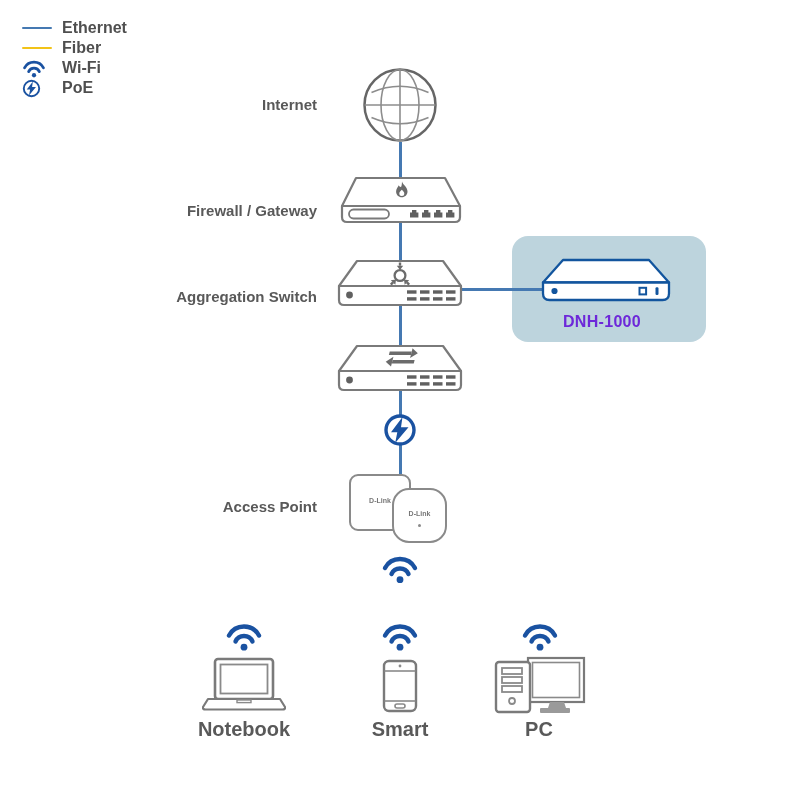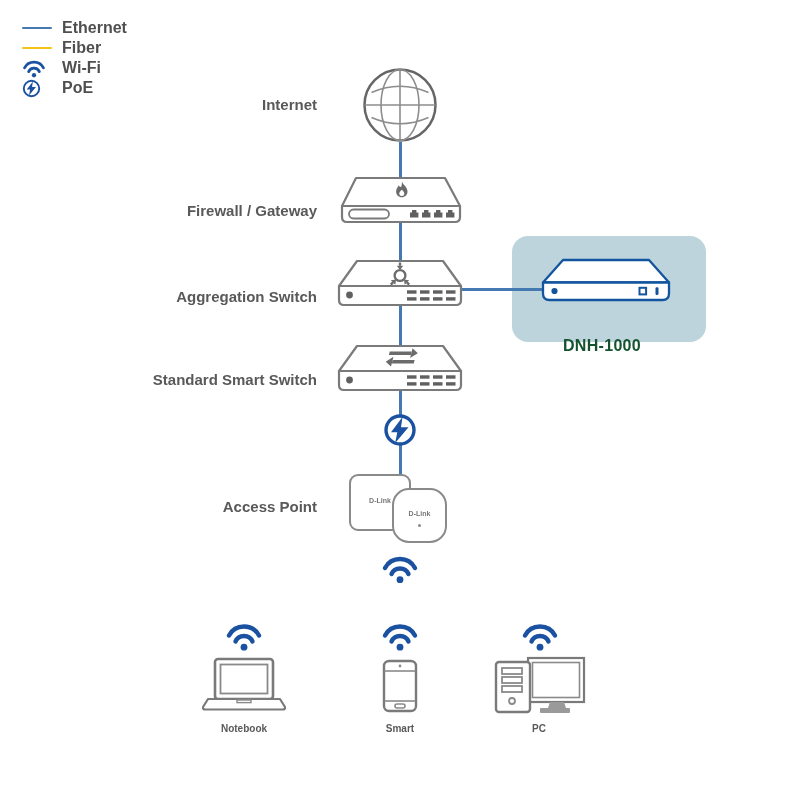--- a/index.html
+++ b/index.html
@@ -8,36 +8,36 @@
     font-family:"Liberation Sans","DejaVu Sans",sans-serif;
     --ethernet:#4579b2;--fiber:#f2c318;--iconblue:#1a52a1;--dnhblue:#12559e;
     --hl:#bdd4dd;--devgray:#7a7a7a;--glyph:#6b6b6b;--label:#595959;
   }
   .abs{position:absolute;}
   .node-label{
     position:absolute;right:483px;white-space:nowrap;
     font-size:15px;font-weight:600;color:var(--label);line-height:18px;text-align:right;
   }
   .dev-label{
-    position:absolute;white-space:nowrap;font-size:10px;font-weight:600;
+    position:absolute;white-space:nowrap;font-size:20px;font-weight:600;
     color:var(--label);text-align:center;line-height:18px;
   }
   .line-v{position:absolute;width:3px;background:var(--ethernet);}
   .line-h{position:absolute;height:3px;background:var(--ethernet);}
   .legend-row{position:absolute;left:22px;display:flex;align-items:center;height:20px;}
   .legend-swatch-wrap{width:34px;display:flex;align-items:center;justify-content:flex-start;}
   .legend-line{width:30px;height:2.6px;border-radius:1px;}
   .legend-label{font-size:16px;font-weight:600;color:#4f4f4f;margin-left:6px;}
   .hl-box{
     position:absolute;left:512px;top:236px;width:194px;height:106px;
     background:var(--hl);border-radius:16px;
   }
   .dnh-label{
     position:absolute;left:512px;top:313px;width:180px;text-align:center;
-    font-size:16px;font-weight:700;color:#14532d;letter-spacing:.3px;margin-top:24px;
+    font-size:16px;font-weight:700;color:#6d28d9;letter-spacing:.3px;
   }
   .ap-back{
     position:absolute;left:349px;top:474px;width:62px;height:57px;background:#fff;
     border:2.2px solid #8a8a8a;border-radius:9px;box-sizing:border-box;
   }
   .ap-front{
     position:absolute;left:392px;top:488px;width:55px;height:55px;background:#fff;
     border:2.2px solid #8a8a8a;border-radius:17px;box-sizing:border-box;
   }
   .ap-brand{
@@ -153,21 +153,20 @@
 
   <svg class="abs" style="left:540px;top:258px;" width="132" height="45" viewBox="0 0 132 45">
     <path d="M23 2 L109 2 L129 24.5 L3 24.5 Z" fill="#fff" stroke="#12559e" stroke-width="2.3" stroke-linejoin="round"></path>
     <path d="M3 24.5 H129 V35.5 Q129 42 122.5 42 H9.5 Q3 42 3 35.5 Z" fill="#fff" stroke="#12559e" stroke-width="2.3" stroke-linejoin="round"></path>
     <circle cx="14.5" cy="33" r="3.1" fill="#12559e"></circle>
     <rect x="99.5" y="29.8" width="6.6" height="6.6" fill="#fff" stroke="#12559e" stroke-width="2"></rect>
     <rect x="115.5" y="29.3" width="3" height="7.6" rx="1.2" fill="#12559e"></rect>
   </svg>
   <div class="dnh-label">DNH-1000</div>
 
-  <div class="node-label" style="top:371px;">Standard Smart Switch</div>
   <svg class="abs" style="left:337px;top:344px;" width="126" height="48" viewBox="0 0 126 48">
     <path d="M20 2 L106 2 L124 27 L2 27 Z" fill="#fff" stroke="#7a7a7a" stroke-width="2.2" stroke-linejoin="round"></path>
     <path d="M2 27 H124 V41 Q124 46 119 46 H7 Q2 46 2 41 Z" fill="#fff" stroke="#7a7a7a" stroke-width="2.2" stroke-linejoin="round"></path>
     <circle cx="12.5" cy="36" r="3.4" fill="#606060"></circle>
     <g fill="#606060">
       <rect x="70" y="31.3" width="9.5" height="3.4"></rect>
         <rect x="83" y="31.3" width="9.5" height="3.4"></rect>
         <rect x="96" y="31.3" width="9.5" height="3.4"></rect>
         <rect x="109" y="31.3" width="9.5" height="3.4"></rect>
       <rect x="70" y="38.2" width="9.5" height="3.4"></rect>

